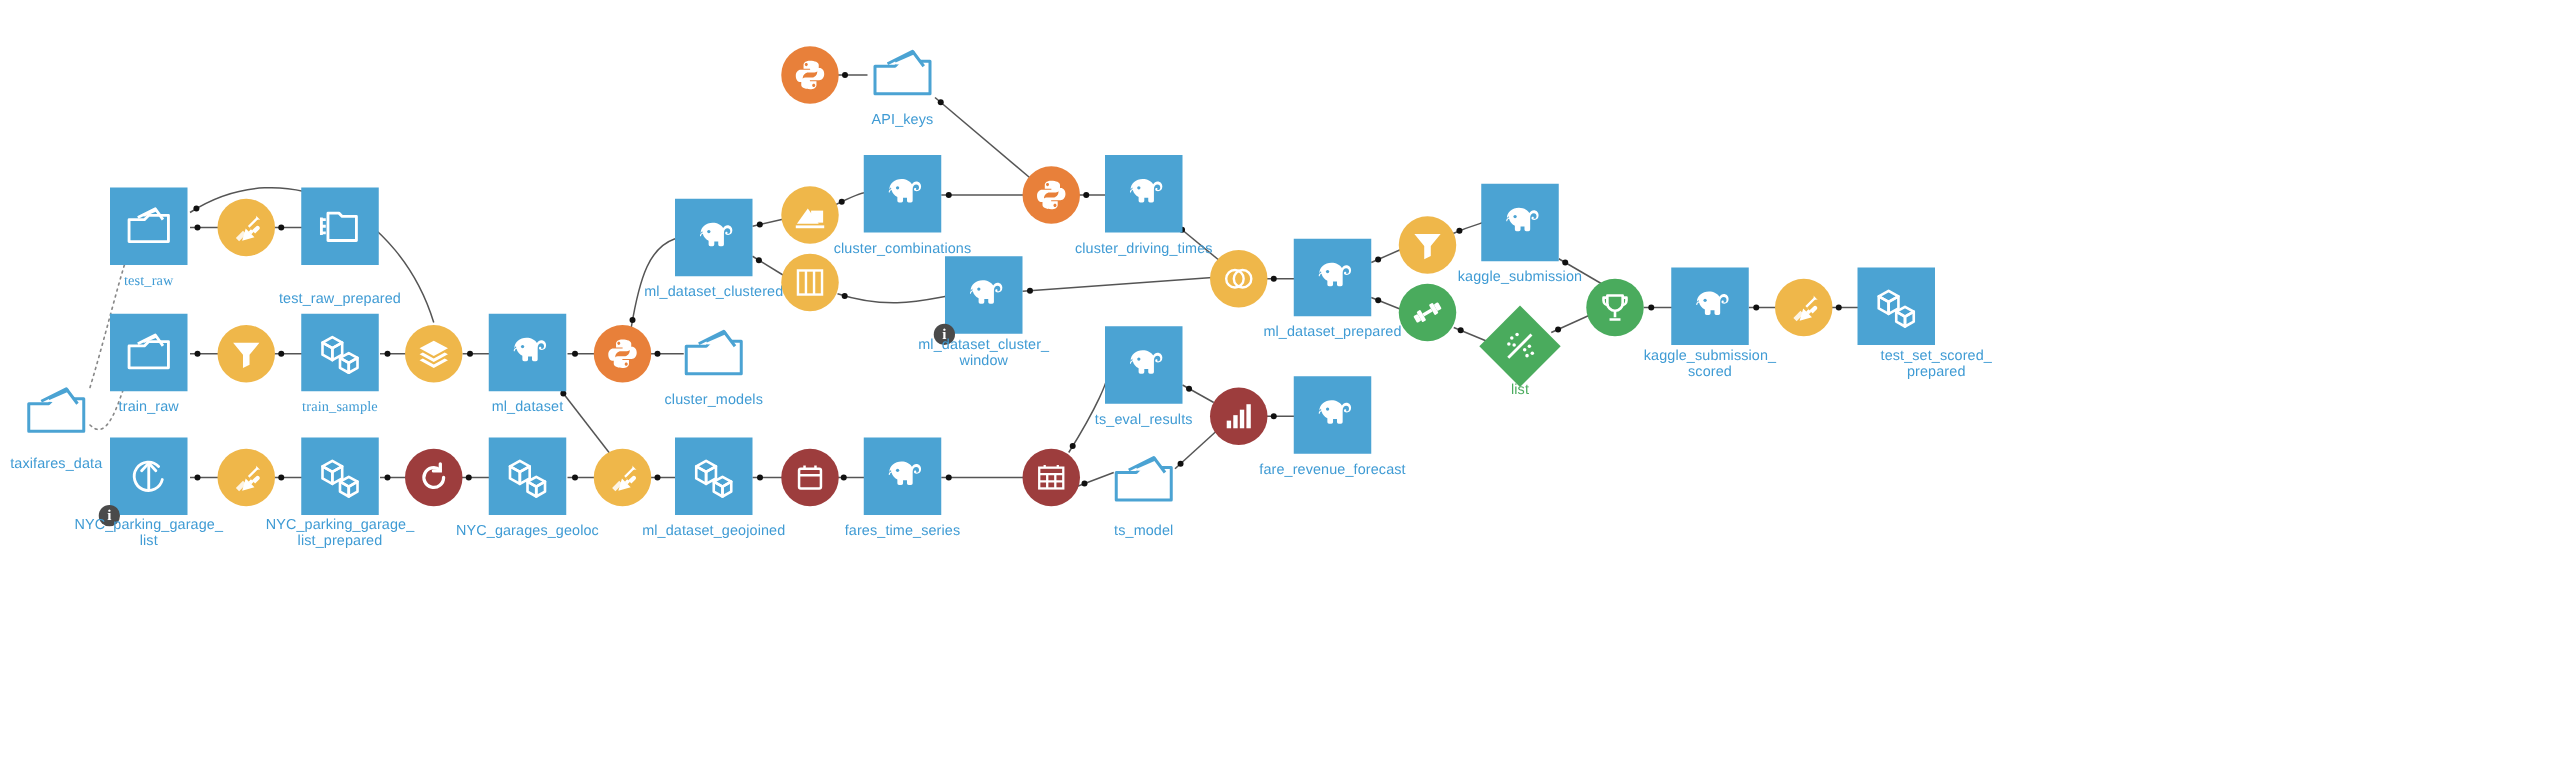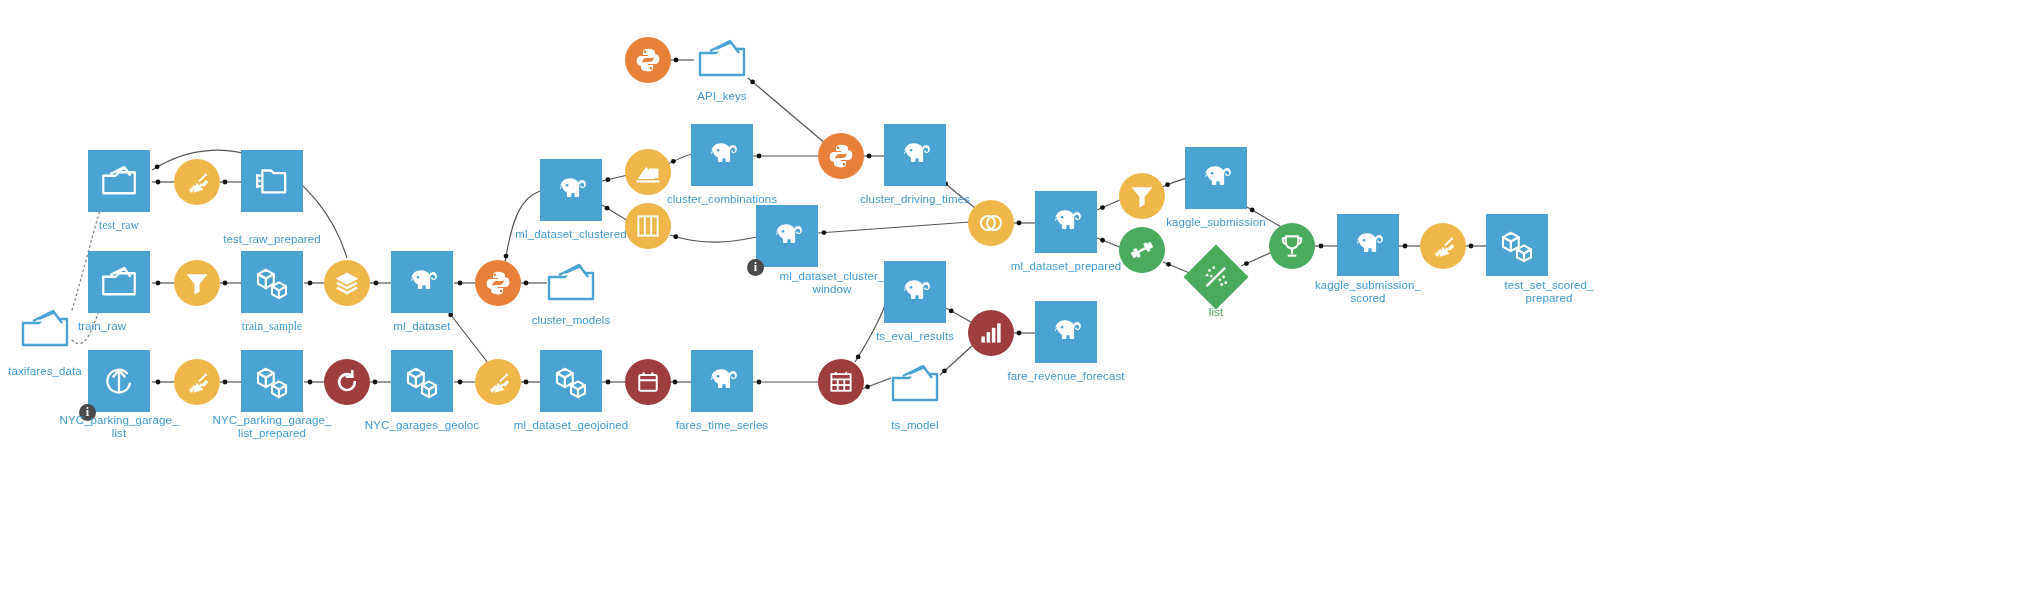--- a/index.html
+++ b/index.html
@@ -180,21 +180,21 @@
         <div class="ds" style="position:relative">
           <svg viewBox="0 0 48 44">
             <g fill="none" stroke="#fff" stroke-width="2.6" stroke-linejoin="round">
               <path d="M6 16h14l4-4h18v24H6z"></path>
               <path d="M14 14 L30 6 L37 16"></path>
               <path d="M19 12 L31 7"></path>
             </g>
           </svg>
         </div>
       </div>
-      <div class="label" style="left: 102px; top: 320px; width: 200px;">train_raw</div>
+      <div class="label" style="left: 119px; top: 320px; width: 200px;">train_raw</div>
       <div class="node" style="left: 197px; top: 283px;">
         <div class="rc yellow">
           <svg viewBox="0 0 32 32">
             <path fill="#fff" d="M4 6h24L19 17v9l-6 3v-12z"></path>
           </svg>
         </div>
       </div>
       <div class="node" style="left: 272px; top: 282px;">
         <div class="ds" style="position:relative">
           <svg viewBox="0 0 48 44">
@@ -324,21 +324,21 @@
         <div class="ds" style="position:relative">
           <svg viewBox="0 0 48 44">
             <g fill="#fff">
               <path d="M12 18c0-5.5 5-9.5 11-9.5 4.2 0 7.8 1.9 9.6 4.8.9-1.6 2.4-2.6 4-2.6 2.6 0 4.4 2 4.4 4.6 0 2.5-1.7 4.3-3.9 4.3-1.6 0-2.6-.7-2.6-1.6 0-.7.5-1.2 1.2-1.2.5 0 .9.3.9.8 0 .3-.2.5-.5.5.2.3.6.5 1 .5 1.2 0 2-1 2-2.4 0-1.5-1-2.6-2.5-2.6-1.9 0-3.3 1.7-3.3 4.2v10.4c0 1.1-.6 1.8-1.6 1.8h-2c-1 0-1.6-.7-1.6-1.8v-2.6h-3.6v2.6c0 1.1-.6 1.8-1.6 1.8h-2c-1 0-1.6-.7-1.6-1.8v-3.3c-2.8-1.3-4.6-3.6-5.3-6.4-.9.3-1.6 1-1.6 1.9 0 .3-.2.5-.5.5s-.5-.2-.5-.5c0-1.3 1-2.3 2.3-2.7-.1-.6-.2-1.1-.2-1.7z"></path>
               <circle cx="19.5" cy="16.6" r="1.5" fill="#4ba3d3"></circle>
             </g>
           </svg>
           <span class="badge">i</span>
         </div>
       </div>
-      <div class="label" style="left: 832px; top: 270px; width: 200px;">ml_dataset_cluster_
+      <div class="label" style="left: 787px; top: 270px; width: 200px;">ml_dataset_cluster_
 window</div>
       <div class="node" style="left: 841px; top: 156px;">
         <div class="rc orange">
           <svg viewBox="0 0 32 32">
             <g fill="#fff">
               <path d="M15.9 3c-3.2 0-5.8 1.4-5.8 3.9v3.4h6v1H7.6c-2.5 0-4.6 2.1-4.6 5.6s1.9 5.6 4.4 5.6h2v-3.7c0-2.8 2.3-5.1 5.1-5.1h5.7c2.1 0 3.8-1.7 3.8-3.8V6.9C24 4.4 20.4 3 15.9 3zm-3.3 2.1c.8 0 1.4.6 1.4 1.4s-.6 1.4-1.4 1.4-1.4-.6-1.4-1.4.6-1.4 1.4-1.4z"></path>
               <path d="M16.1 29c3.2 0 5.8-1.4 5.8-3.9v-3.4h-6v-1h8.5c2.5 0 4.6-2.1 4.6-5.6s-1.9-5.6-4.4-5.6h-2v3.7c0 2.8-2.3 5.1-5.1 5.1h-5.7c-2.1 0-3.8 1.7-3.8 3.8v3.1C8 27.6 11.6 29 16.1 29zm3.3-2.1c-.8 0-1.4-.6-1.4-1.4s.6-1.4 1.4-1.4 1.4.6 1.4 1.4-.6 1.4-1.4 1.4z"></path>
             </g>
           </svg>
         </div>

